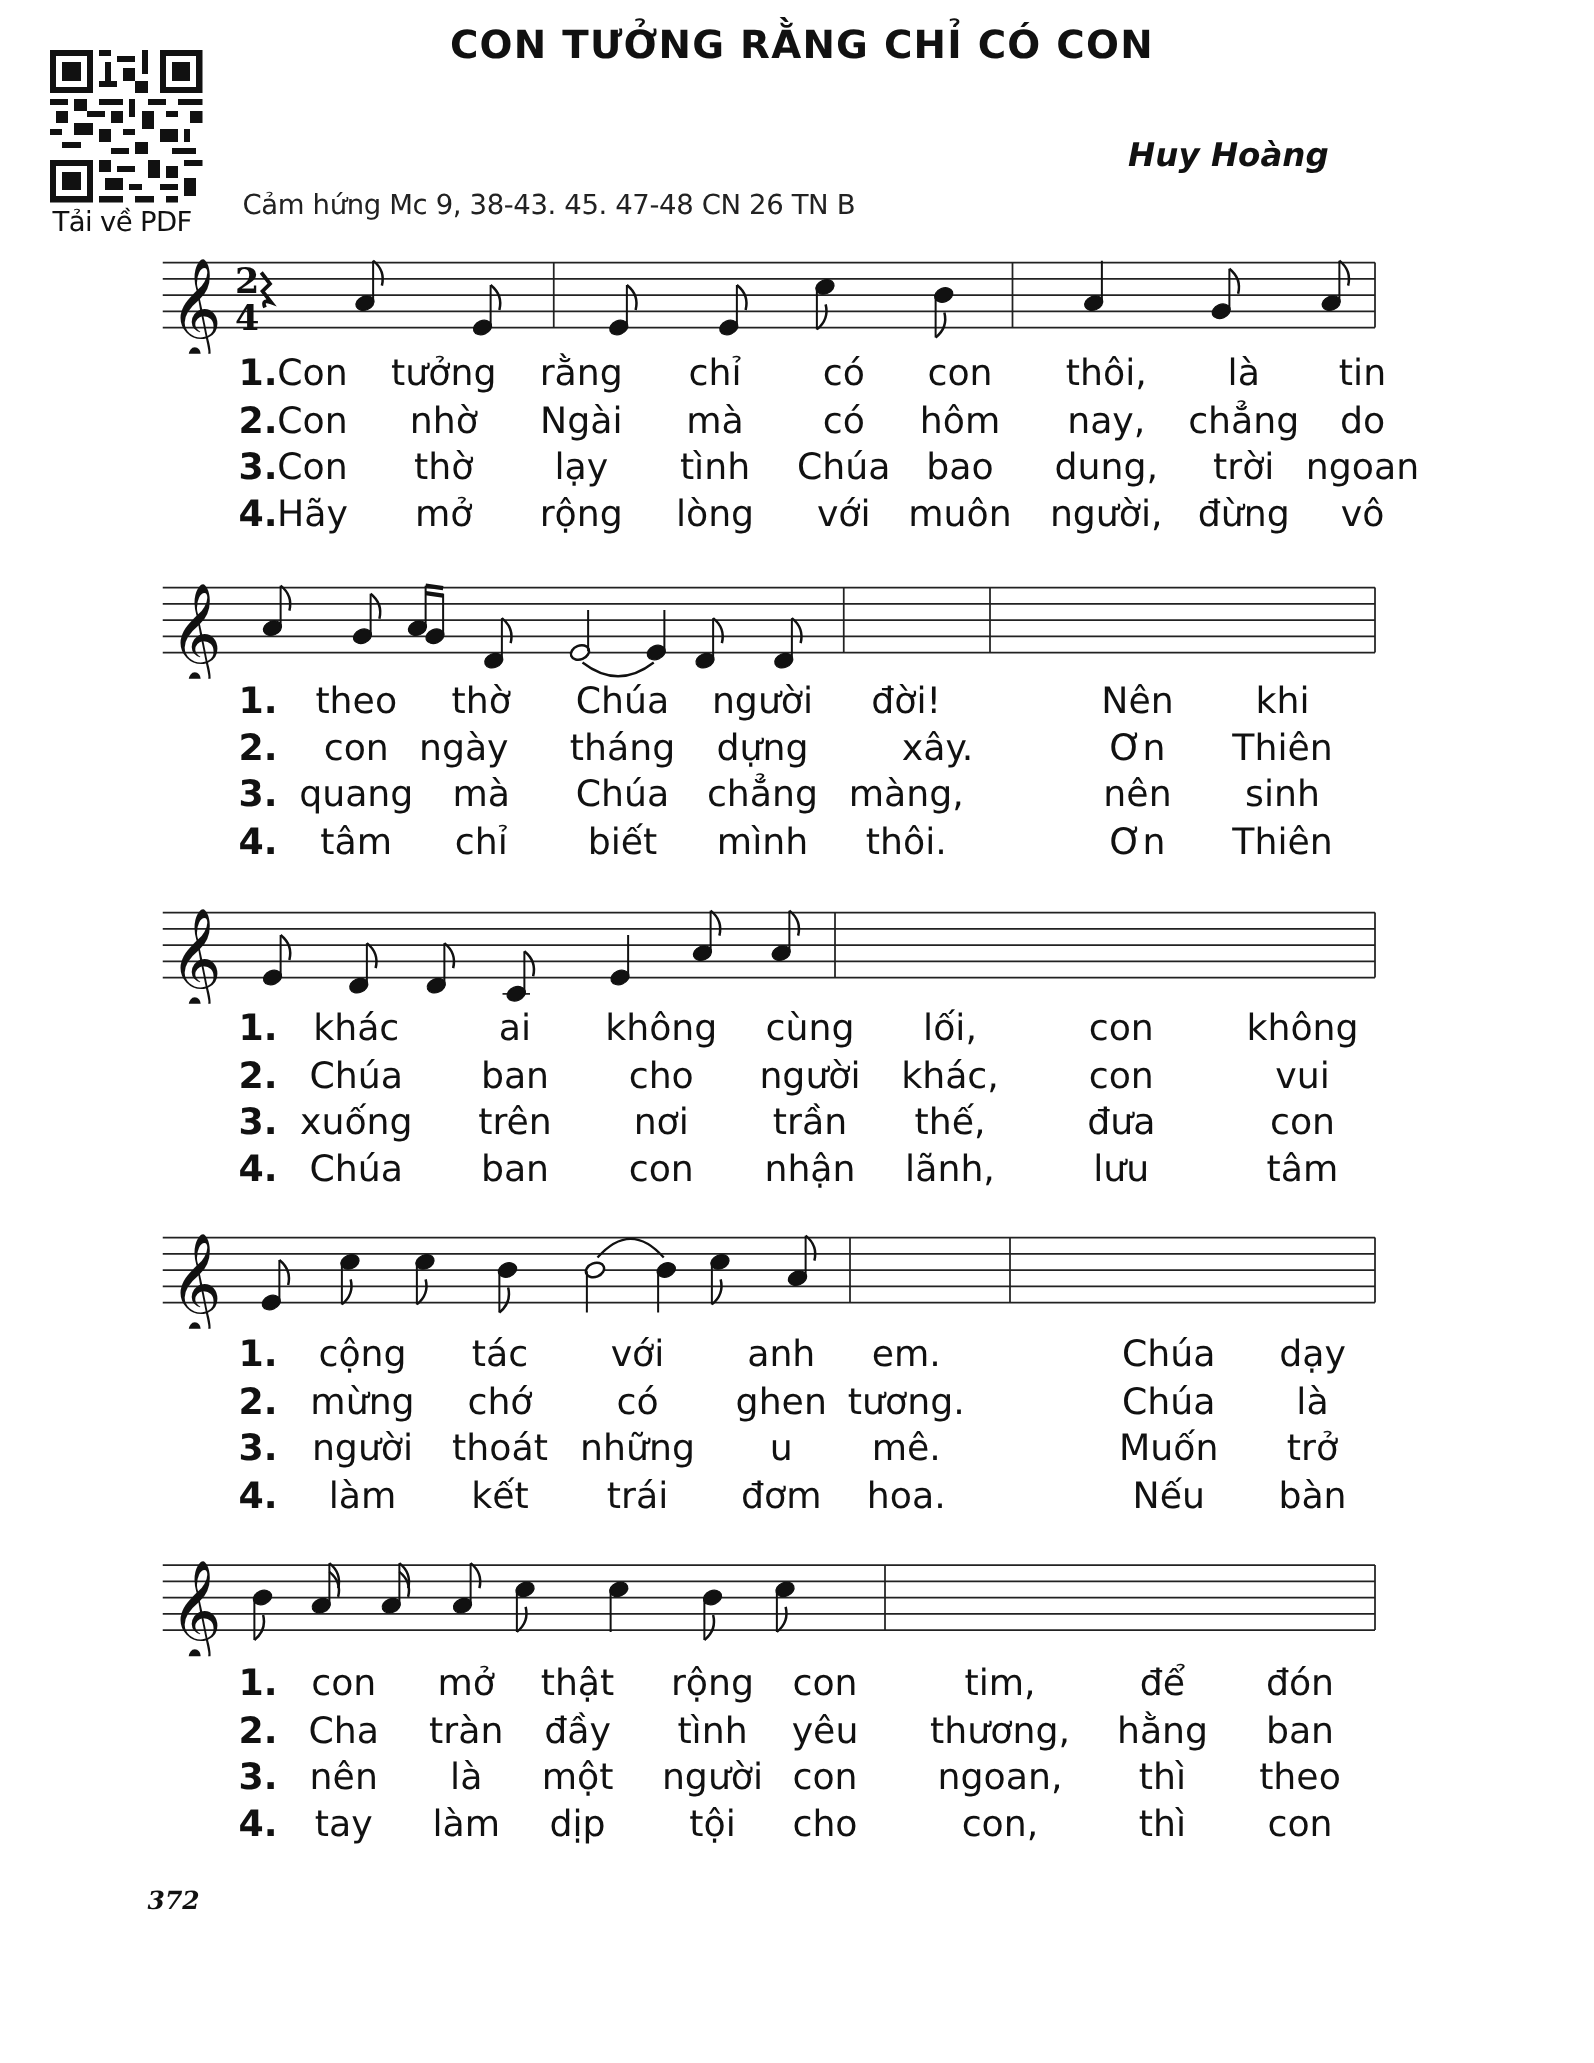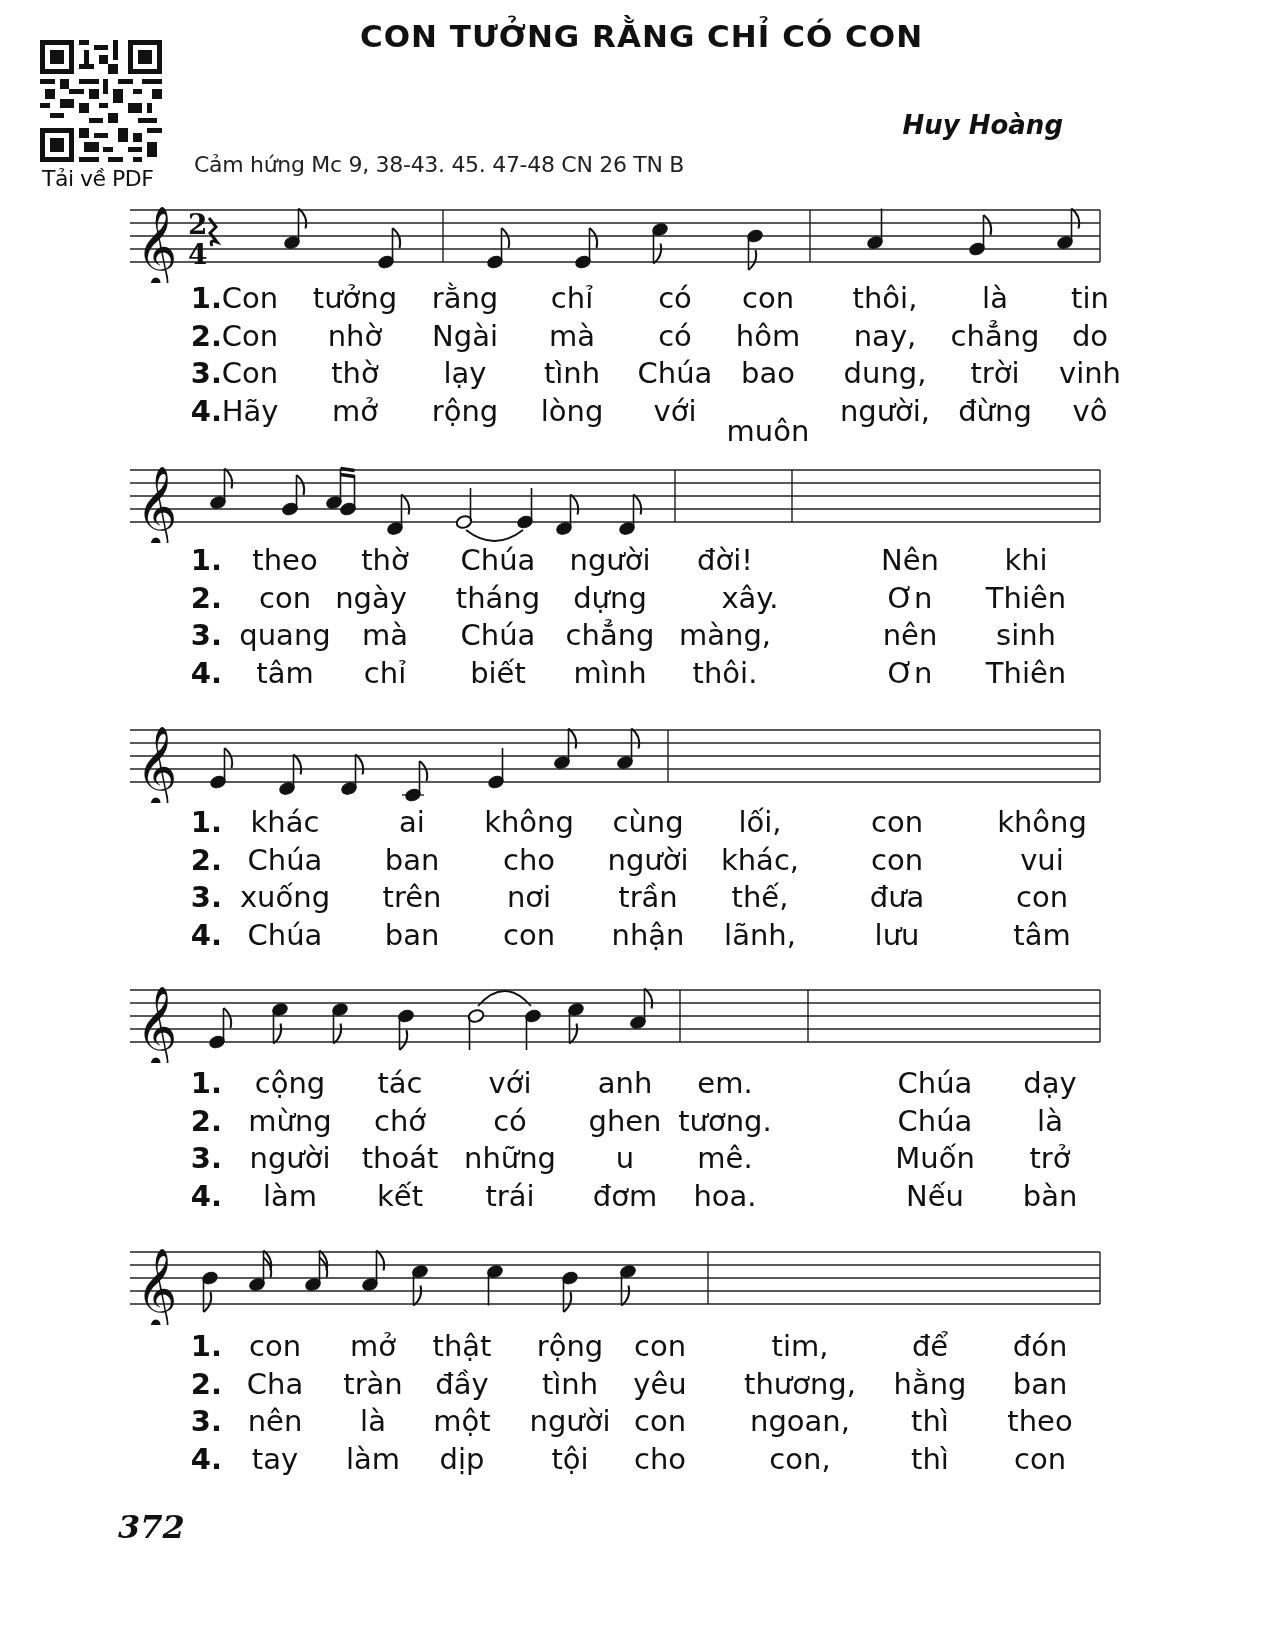--- a/index.html
+++ b/index.html
@@ -8,21 +8,21 @@
   .qr-label{position:absolute;left:42px;top:166px;font-size:22px;color:#111;font-family:"DejaVu Sans",sans-serif;letter-spacing:-0.5px;}
   .title{position:absolute;left:0;right:0;top:18px;text-align:center;font-size:31px;font-weight:bold;letter-spacing:1px;font-family:"DejaVu Sans",sans-serif;padding-left:8px;}
   .composer{position:absolute;right:212px;top:110px;font-size:26px;font-weight:bold;font-style:italic;font-family:"DejaVu Sans",sans-serif;}
   .inspired{position:absolute;left:194px;top:152px;font-size:22px;color:#222;font-family:"DejaVu Sans",sans-serif;letter-spacing:-0.3px;}
   .system{position:absolute;left:130px;width:1000px;}
   .staff svg{display:block;}
   .lyrics{position:absolute;left:0;width:1000px;}
   .lyric-line{position:relative;height:37.5px;font-family:"DejaVu Sans",sans-serif;font-size:29px;line-height:37px;}
   .verse-num{position:absolute;left:52px;font-weight:bold;width:40px;text-align:right;}
   .syl{position:absolute;white-space:nowrap;transform:translateX(-50%);}
-  .page-number{position:absolute;left:118px;top:1508px;font-size:32px;font-style:italic;font-weight:bold;font-family:"DejaVu Serif",serif;}
+  .page-number{position:absolute;left:118px;top:1508px;font-size:20px;font-style:italic;font-weight:bold;font-family:"DejaVu Serif",serif;}
 </style>
 </head>
 <body>
 
 <svg class="qr" viewBox="0 0 25 25" shape-rendering="crispEdges">
   <rect width="25" height="25" fill="#fff"></rect>
   <g fill="#111">
     <rect x="0" y="0" width="7" height="7"></rect>
       <rect x="1" y="1" width="5" height="5" fill="#fff"></rect>
       <rect x="2" y="2" width="3" height="3"></rect>
@@ -171,30 +171,30 @@
         <div class="lyric-line">
           <span class="verse-num">3.</span>
           <span class="syl" style="left: 120px;">Con</span>
           <span class="syl" style="left: 225px;">thờ</span>
           <span class="syl" style="left: 335px;">lạy</span>
           <span class="syl" style="left: 442px;">tình</span>
           <span class="syl" style="left: 545px;">Chúa</span>
           <span class="syl" style="left: 638px;">bao</span>
           <span class="syl" style="left: 755px;">dung,</span>
           <span class="syl" style="left: 865px;">trời</span>
-          <span class="syl" style="left: 960px;">vinh</span>
+          <span class="syl" style="left: 960px;">ngoan</span>
         </div>
         <div class="lyric-line">
           <span class="verse-num">4.</span>
           <span class="syl" style="left: 120px;">Hãy</span>
           <span class="syl" style="left: 225px;">mở</span>
           <span class="syl" style="left: 335px;">rộng</span>
           <span class="syl" style="left: 442px;">lòng</span>
           <span class="syl" style="left: 545px;">với</span>
-          <span class="syl" style="left: 638px; margin-top: 20px;">muôn</span>
+          <span class="syl" style="left: 638px;">muôn</span>
           <span class="syl" style="left: 755px;">người,</span>
           <span class="syl" style="left: 865px;">đừng</span>
           <span class="syl" style="left: 960px;">vô</span>
         </div>
       </div>
     </div>
     <div class="system" style="top: 448px;">
       <div class="staff">
         <svg width="1000" height="95" viewBox="0 0 1000 95">
           <line x1="0" x2="970" y1="22" y2="22" stroke="#222" stroke-width="1.4"></line>

